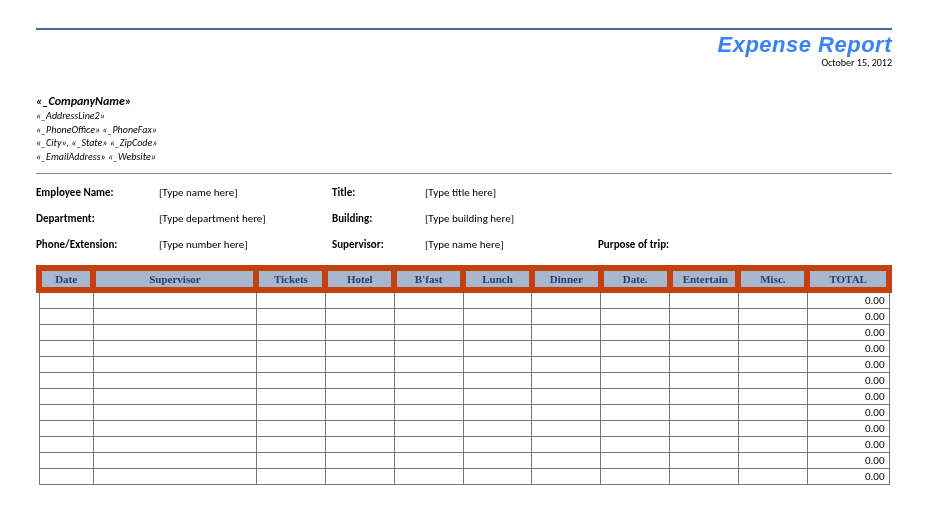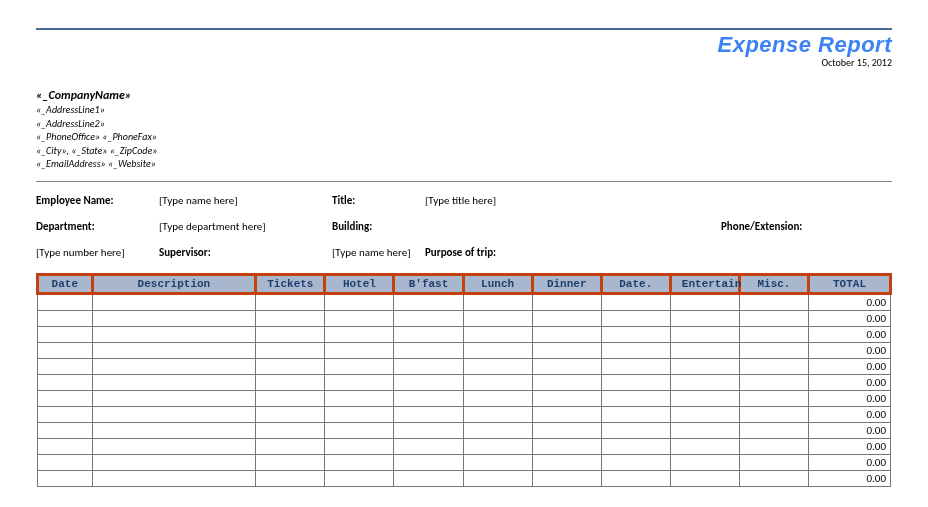--- a/index.html
+++ b/index.html
@@ -24,21 +24,21 @@
     font-size: 22px;
     font-style: italic;
     font-weight: bold;
     color: #3b82f6;
     letter-spacing: 0.5px;
   }
   .date-row {
     text-align: right;
     font-size: 10px;
     margin-top: -2px;
-    margin-bottom: 18px;
+    margin-bottom: 24px;
   }
   .company-block {
     margin-top: 2px;
     margin-bottom: 10px;
     line-height: 1.35;
     font-style: italic;
   }
   .company-name { font-weight: bold; font-size: 12px; }
   .company-line { font-size: 10px; }
   .thinline {
@@ -59,24 +59,24 @@
   table.expense {
     width: 100%;
     border-collapse: collapse;
     table-layout: fixed;
   }
   table.expense th {
     background: #a8b7cd;
     color: #1f3f6e;
     font-weight: bold;
     font-size: 11px;
-    border: 3px solid #c2410c;
+    border: 6px solid #c2410c;
     padding: 2px 10px;
     text-align: center;
-    font-family: Liberation Mono, monospace;
+    font-family: Liberation Serif, serif;
   }
   table.expense td {
     border: 1px solid #777;
     height: 16px;
     padding: 1px 4px;
     font-size: 11px;
     text-align: right;
   }
   col.c-date { width: 6%; }
   col.c-desc { width: 18%; }
@@ -87,40 +87,40 @@
 <body>
 
 <div class="topline"></div>
 <div class="header-row">
   <div class="title">Expense Report</div>
 </div>
 <div class="date-row">October 15, 2012</div>
 
 <div class="company-block">
   <div class="company-name">«_CompanyName»</div>
-  <div class="company-line">«_AddressLine1»</div>
   <div class="company-line">«_AddressLine2»</div>
   <div class="company-line">«_PhoneOffice»  «_PhoneFax»</div>
   <div class="company-line">«_City», «_State»  «_ZipCode»</div>
   <div class="company-line">«_EmailAddress»  «_Website»</div>
 </div>
 
 <div class="thinline"></div>
 
 <div class="fields">
   <div class="fld-label">Employee Name:</div>
   <div class="fld-val">[Type name here]</div>
   <div class="fld-label">Title:</div>
   <div class="fld-val">[Type title here]</div>
   <div></div>
     <div></div>
 
   <div class="fld-label">Department:</div>
   <div class="fld-val">[Type department here]</div>
   <div class="fld-label">Building:</div>
+  <div class="fld-val">[Type building here]</div>
   <div></div>
     <div></div>
 
   <div class="fld-label">Phone/Extension:</div>
   <div class="fld-val">[Type number here]</div>
   <div class="fld-label">Supervisor:</div>
   <div class="fld-val">[Type name here]</div>
   <div class="fld-label">Purpose of trip:</div>
 </div>
 
@@ -134,21 +134,21 @@
       <col class="c-std">
     <col class="c-std">
       <col class="c-std">
       <col class="c-std">
       <col class="c-std">
     <col class="c-total">
   </colgroup>
   <thead>
     <tr id="thead-row">
         <th>Date</th>
-        <th>Description</th>
+        <th>Supervisor</th>
         <th>Tickets</th>
         <th>Hotel</th>
         <th>B'fast</th>
         <th>Lunch</th>
         <th>Dinner</th>
         <th>Date.</th>
         <th>Entertain</th>
         <th>Misc.</th>
         <th>TOTAL</th>
       </tr>

